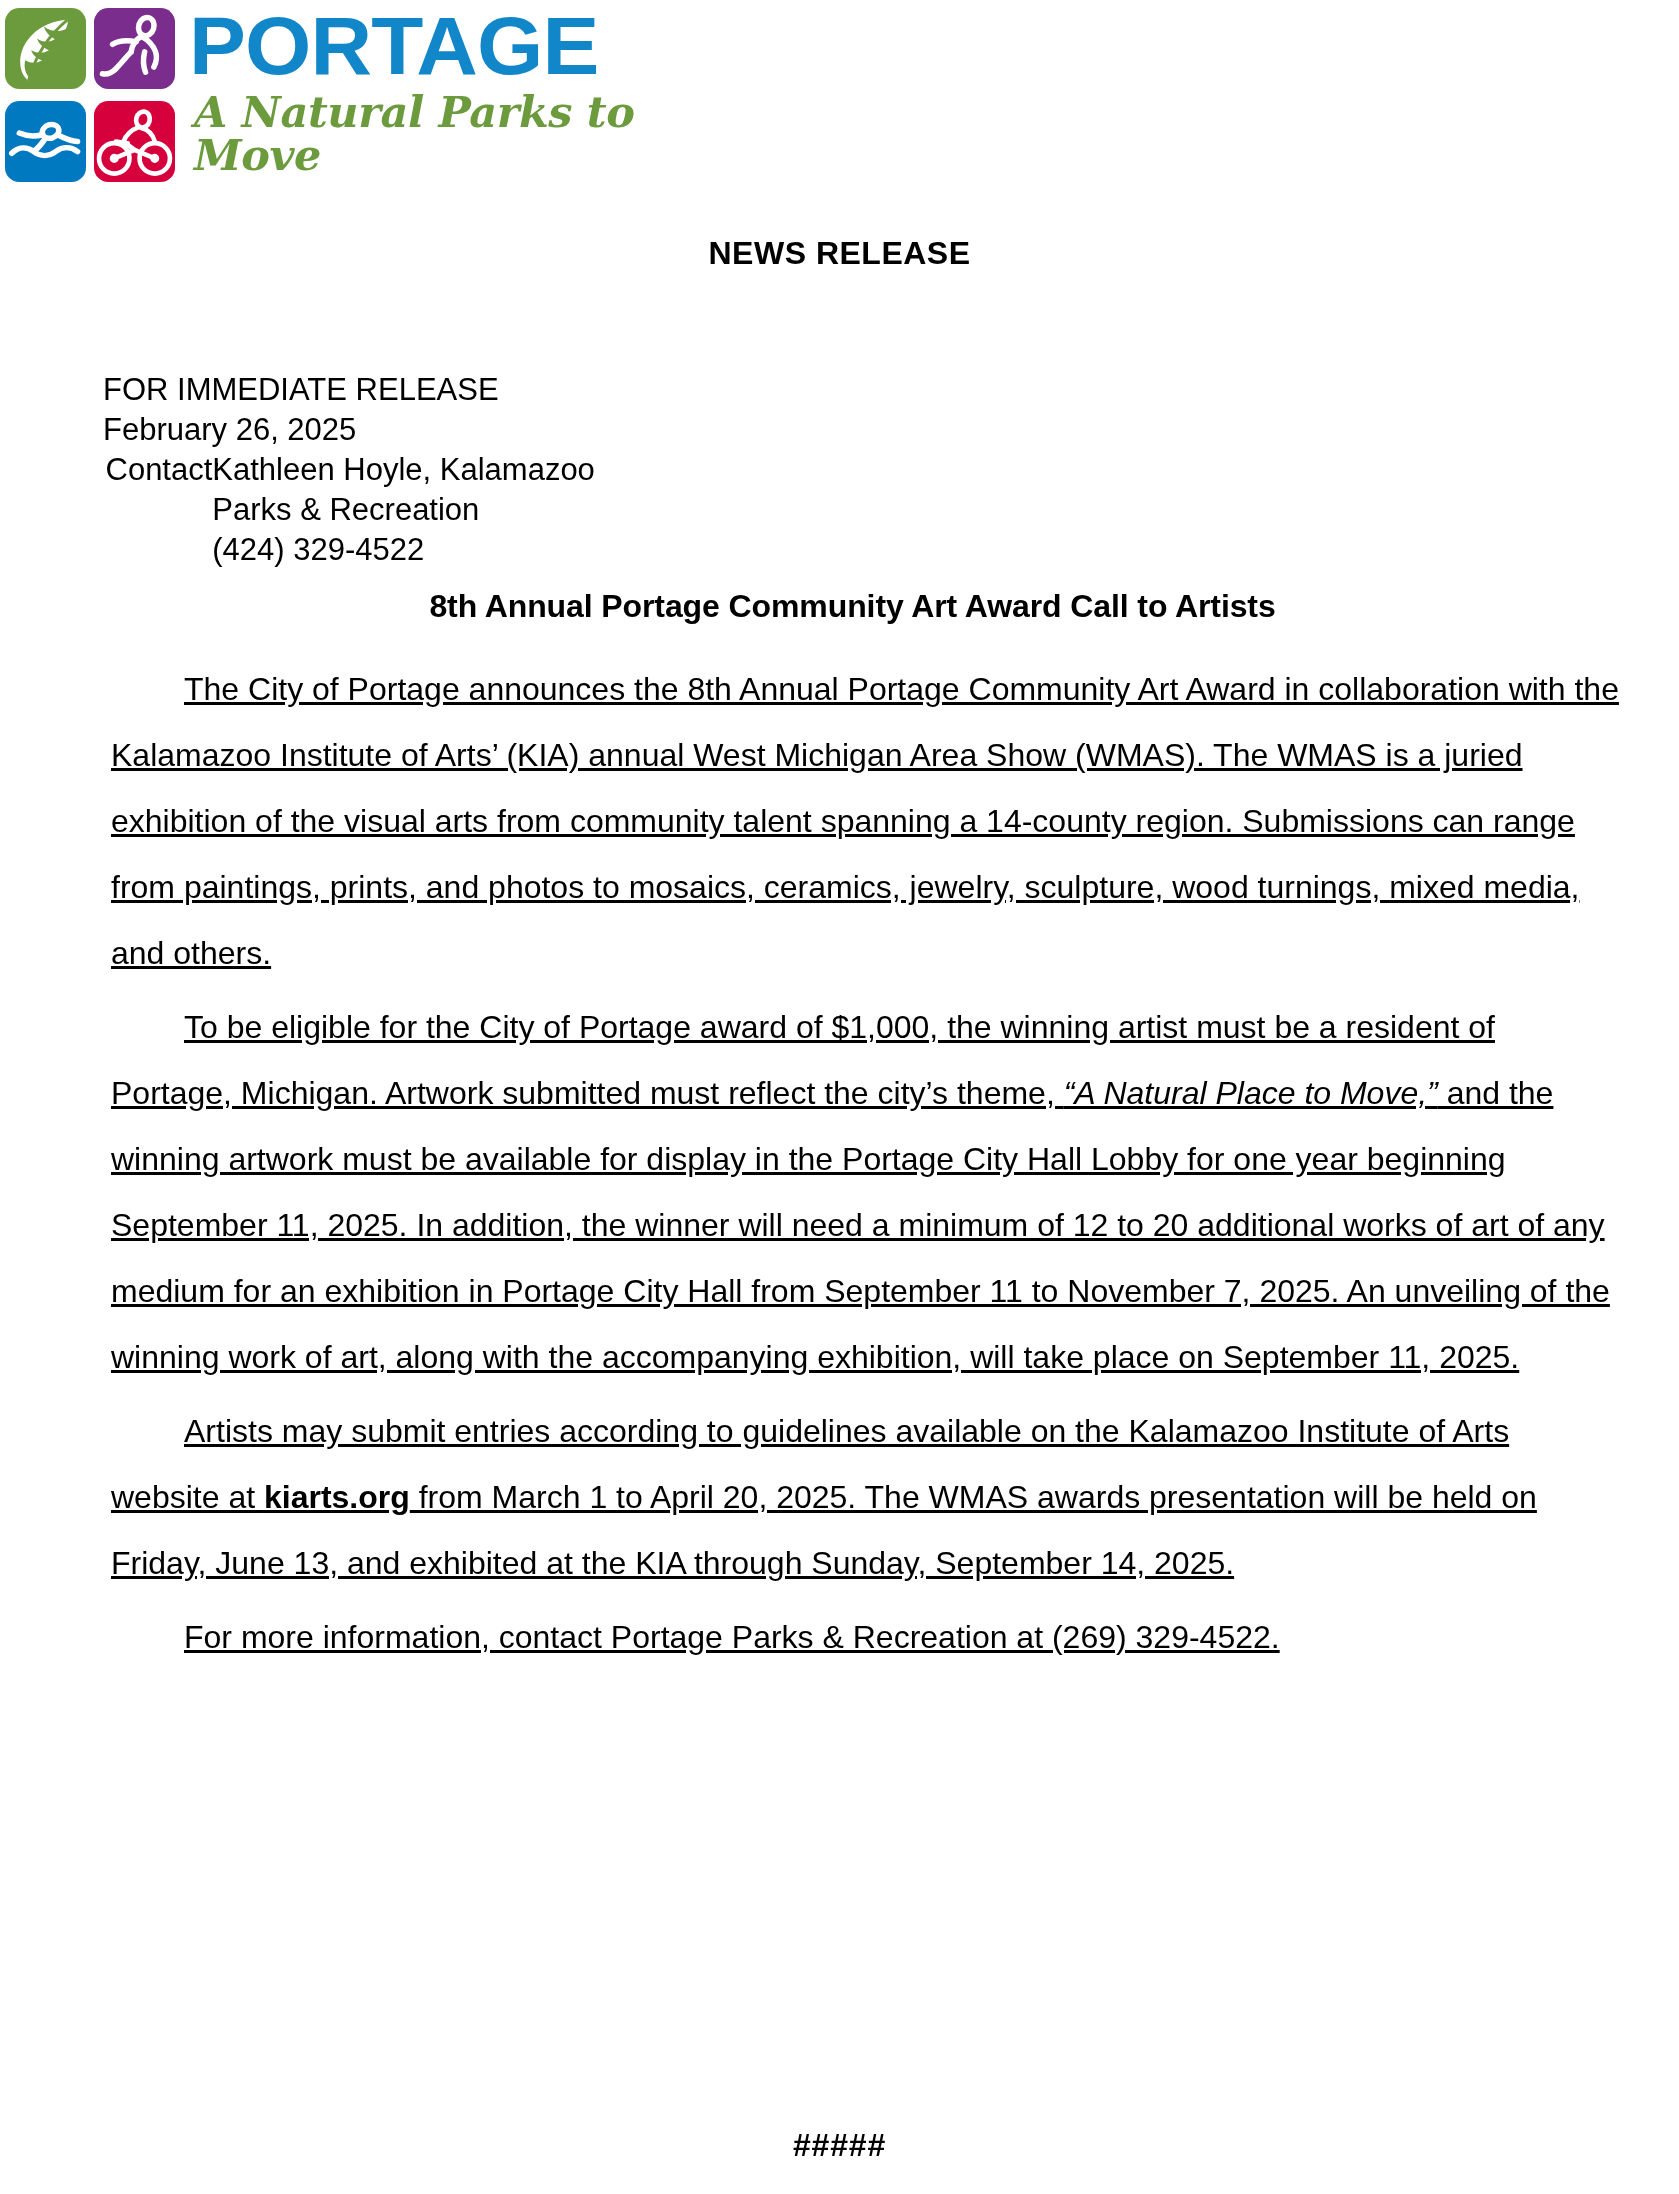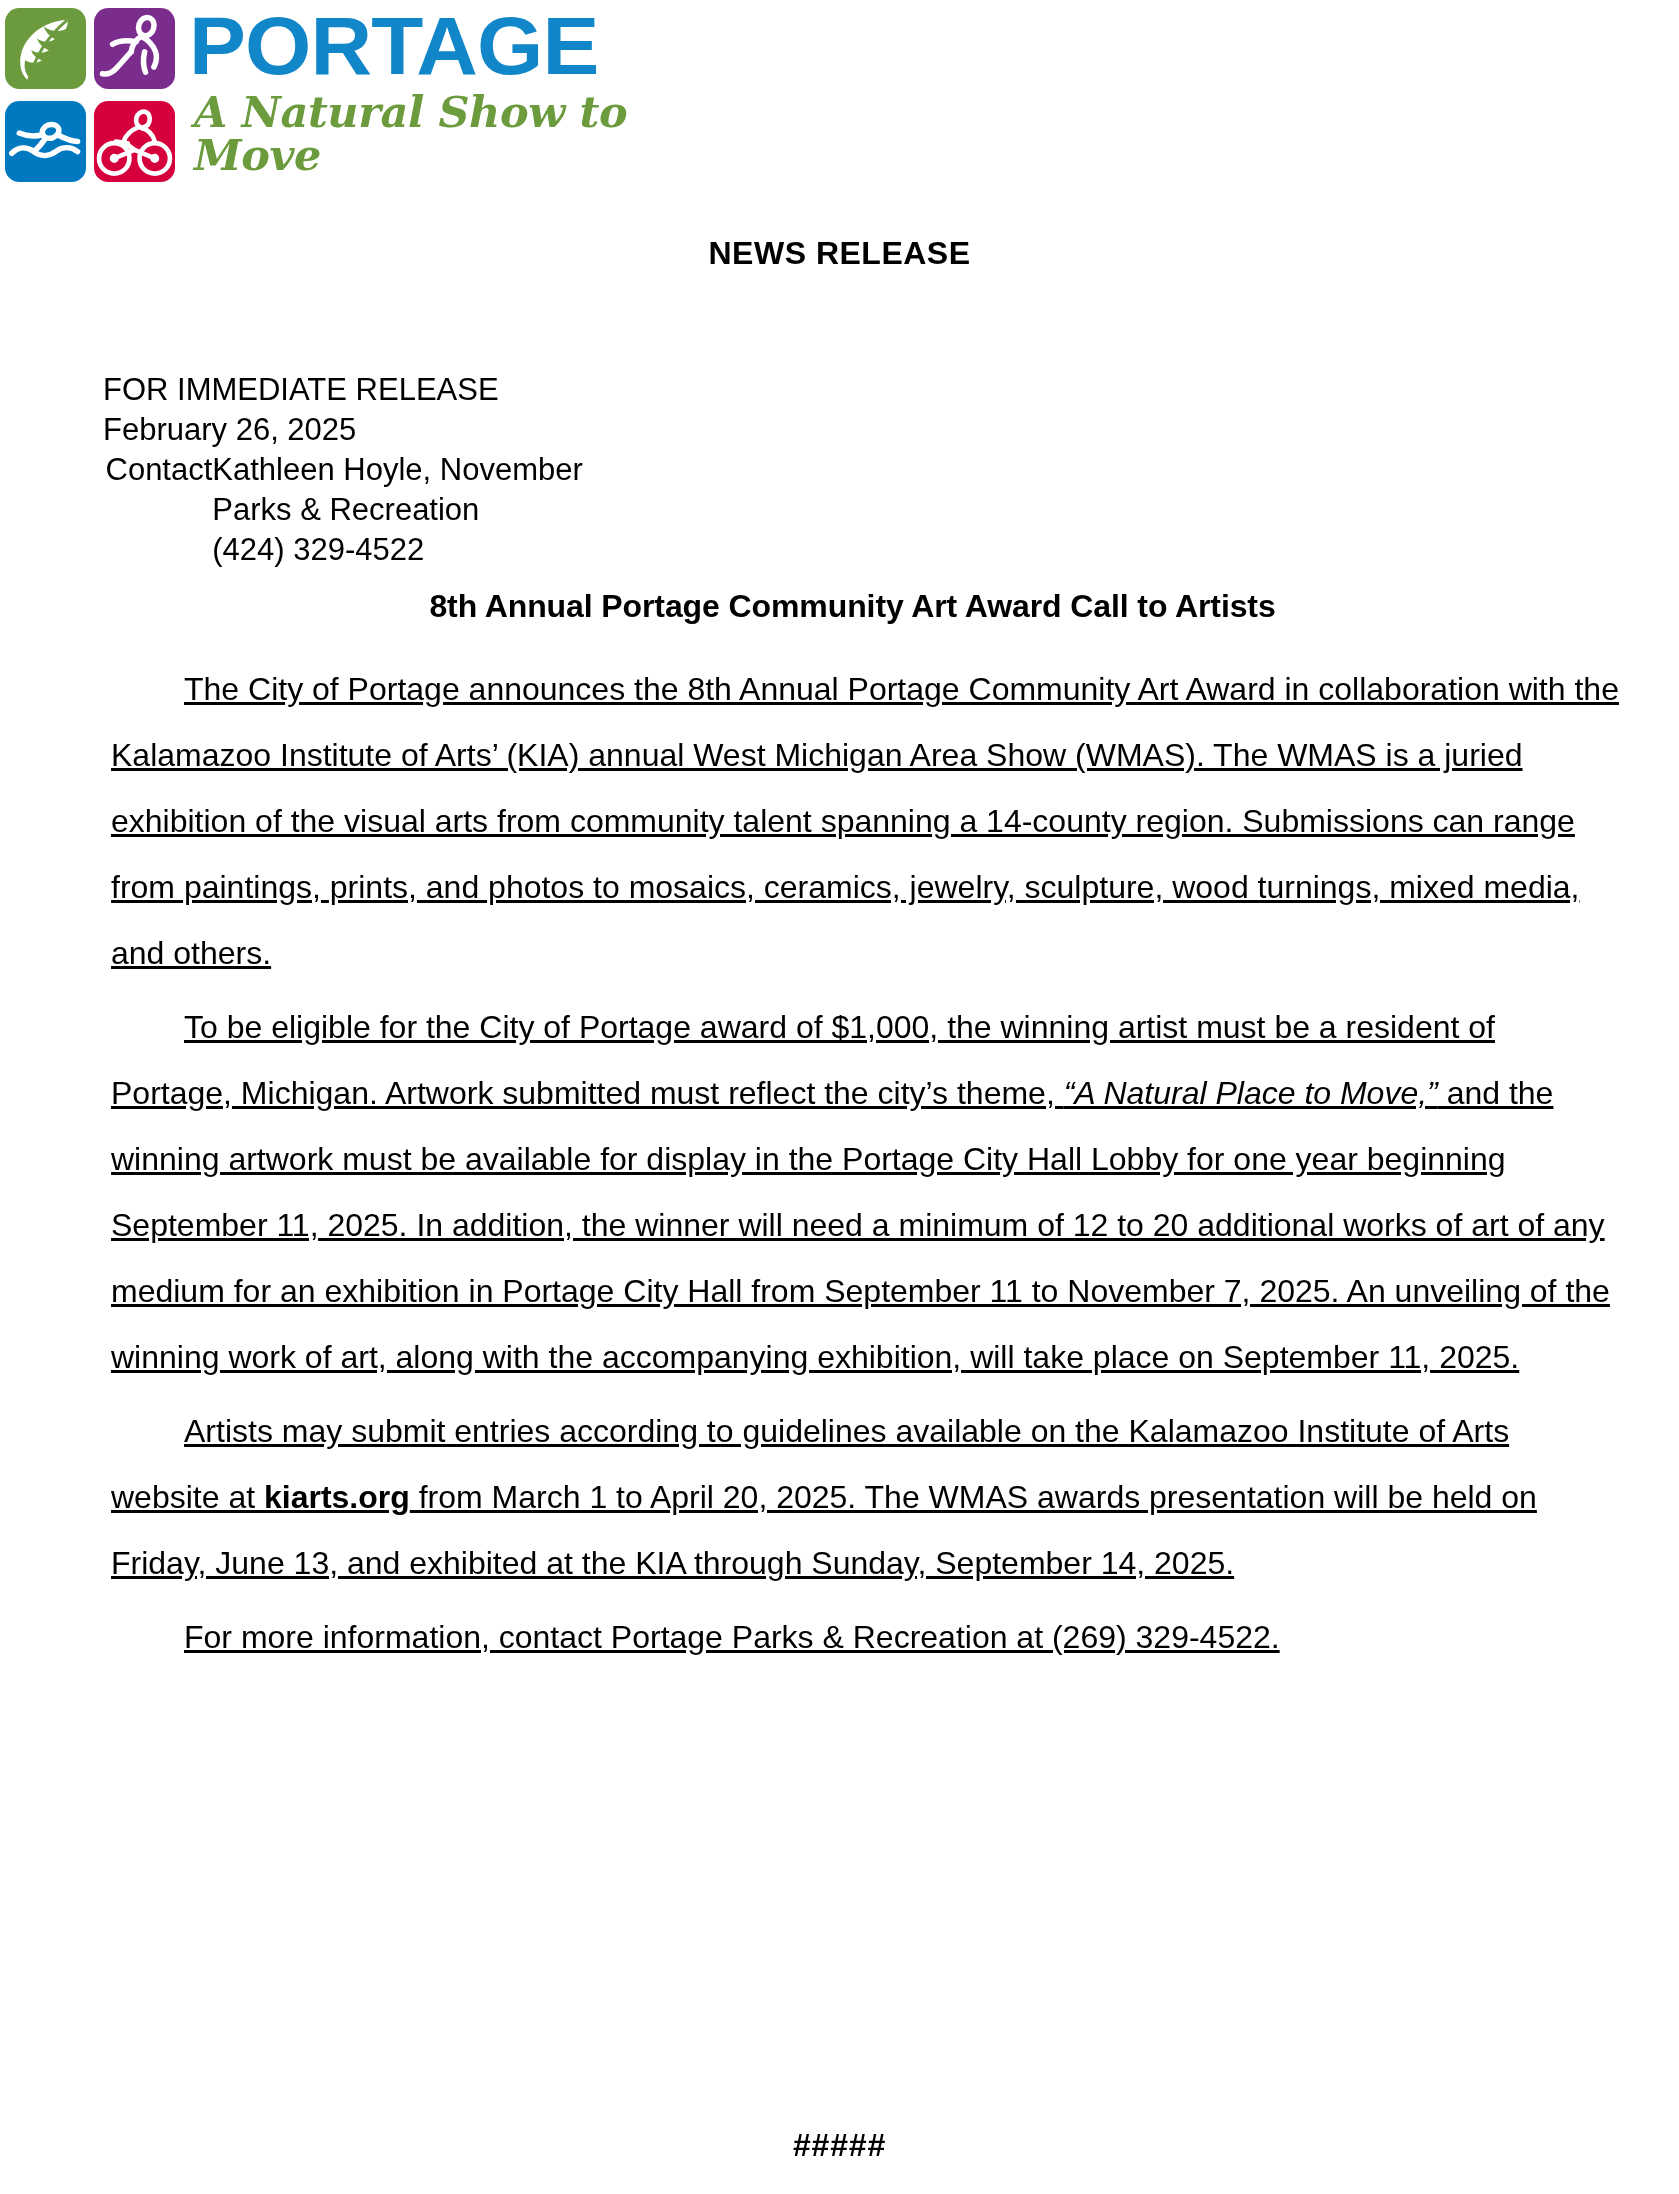--- a/index.html
+++ b/index.html
@@ -221,38 +221,38 @@
             <path d="M24 68 L48 58"></path>
             <path d="M40 50 L26 48"></path>
           </g>
         </svg>
       </div>
 
     </div>
 
     <div class="wordmark">
       <div class="wordmark-portage">PORTAGE</div>
-      <div class="wordmark-tagline">A Natural Show to Move</div>
+      <div class="wordmark-tagline">A Natural Parks to Move</div>
     </div>
 
   </div>
 
   <div class="doc-title">NEWS RELEASE</div>
 
   <div class="meta-row">
 
     <div class="meta-left">
       <div>FOR IMMEDIATE RELEASE</div>
       <div>February 26, 2025</div>
     </div>
 
     <div class="meta-right">
       <div class="meta-label">Contact:</div>
       <div class="meta-values">
-        <div>Kathleen Hoyle, November</div>
+        <div>Kathleen Hoyle, Kalamazoo</div>
         <div>Parks &amp; Recreation</div>
         <div>(424) 329-4522</div>
       </div>
     </div>
 
   </div>
 
   <div class="headline">8th Annual Portage Community Art Award Call to Artists</div>
 
   <div class="body-copy">

